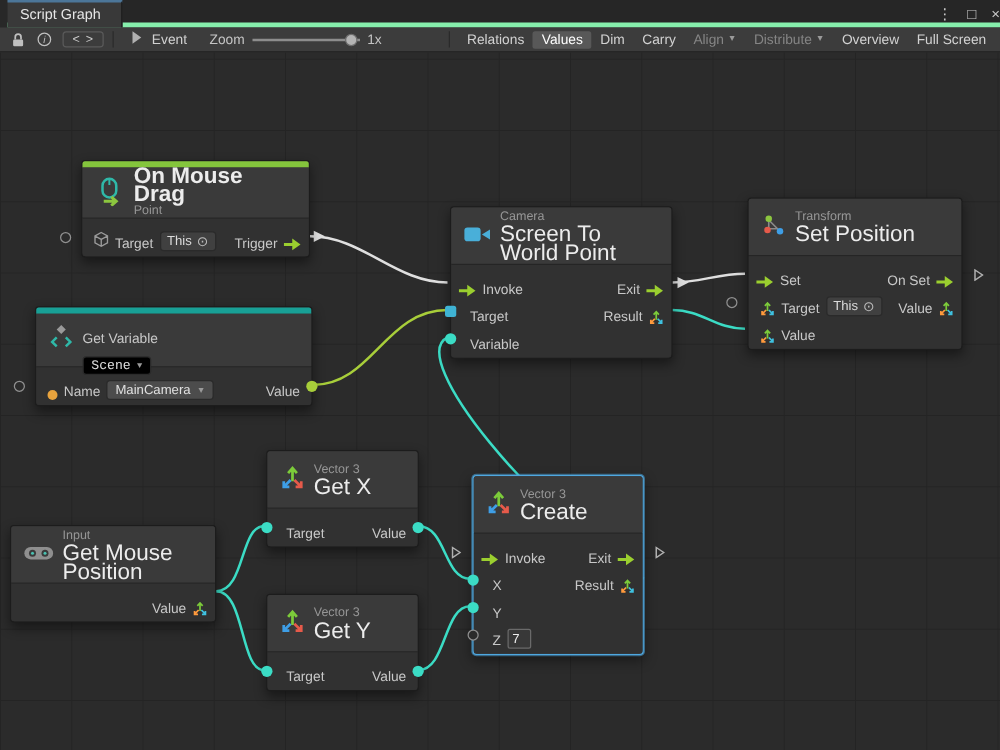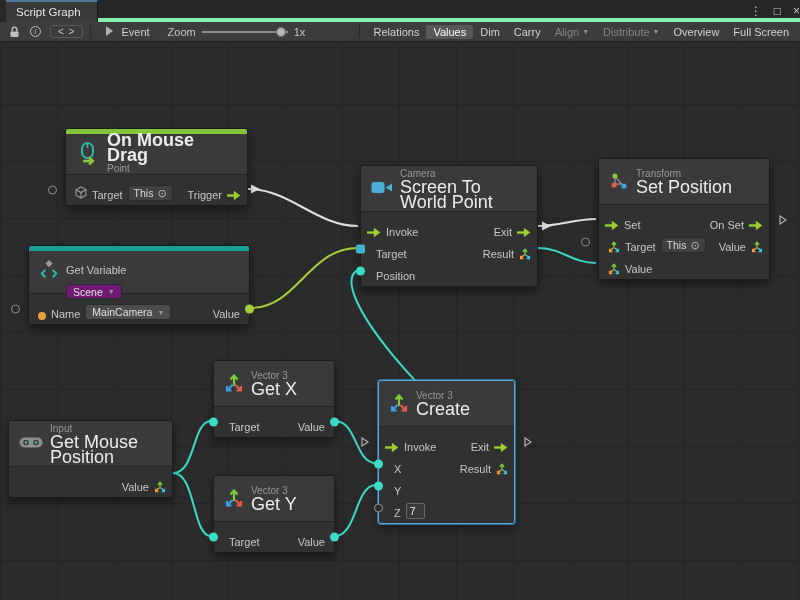--- a/index.html
+++ b/index.html
@@ -84,21 +84,21 @@
   .odotport { width:8px; height:8px; border-radius:50%; background:var(--port_orange,#e8a33d); }
   .sqport { width:9px; height:9px; border-radius:2px; background:#3fb3d4; }
   .flow { color:var(--flow_green,#9bcf2f); display:flex; align-items:center; }
   .flow.inl { margin-left:-3px; } .flow.inr { margin-right:-3px; }
   .axes { display:flex; align-items:center; }
   .chip { display:flex; align-items:center; gap:4px; background:#404040; border:1px solid #2a2a2a;
     border-radius:3px; padding:0 5px; height:16px; color:#dcdcdc; font-size:10.5px; }
   .chip .odot { font-size:11px; color:#bcbcbc; }
   .drop { display:flex; align-items:center; gap:5px; background:#4c4c4c; border:1px solid #2a2a2a;
     border-radius:3px; padding:0 6px; height:16px; color:#e0e0e0; font-size:10.5px; }
-  .drop.sm { height:15px; background:#701a75; }
+  .drop.sm { height:15px; background:#000000;font-family:Liberation Mono, monospace; }
   .zfield { width:19px; height:16px; background:#383838; border:1px solid #6a6a6a; border-radius:2px;
     color:#eee; font-size:10.5px; text-align:left; padding:0 3px; font-family:"Liberation Sans",sans-serif; }
 </style>
 </head>
 <body>
 
 <div class="tabbar">
   <div class="tab">
     <span>Script Graph</span>
   </div>
@@ -284,21 +284,21 @@
         <span class="axes" style="margin-right:-3px;">
           <svg width="12" height="12" viewBox="0 0 13 13">
               <path d="M6.5 8.5 V1.8 M4.2 4 L6.5 1.5 L8.8 4" stroke="#7CCB3A" stroke-width="1.5" fill="none"></path>
               <path d="M5.3 7.6 L1.8 11.2 M1.8 8.4 V11.4 H4.8" stroke="#FF9A3C" stroke-width="1.5" fill="none"></path>
               <path d="M7.7 7.6 L11.2 11.2 M11.2 8.4 V11.4 H8.2" stroke="#3FC1E0" stroke-width="1.5" fill="none"></path>
             </svg>
         </span>
       </div>
       <div class="row">
         <span class="p pl circ teal"></span>
-        <span class="lbl" style="margin-left:6px;">Position</span>
+        <span class="lbl" style="margin-left:6px;">Variable</span>
       </div>
     </div>
   </div>
 
   <div class="node" style="left:598px;top:116px;width:172px;">
     <div class="head">
       <span>
         <svg width="20" height="20" viewBox="0 0 20 20">
             <path d="M6 6 L14 14 M6 6 L6 13 M6 13 L13 13" stroke="#8a8a8a" stroke-width="1.3" fill="none"></path>
             <circle cx="6" cy="5" r="2.6" fill="#8CC63F"></circle>

